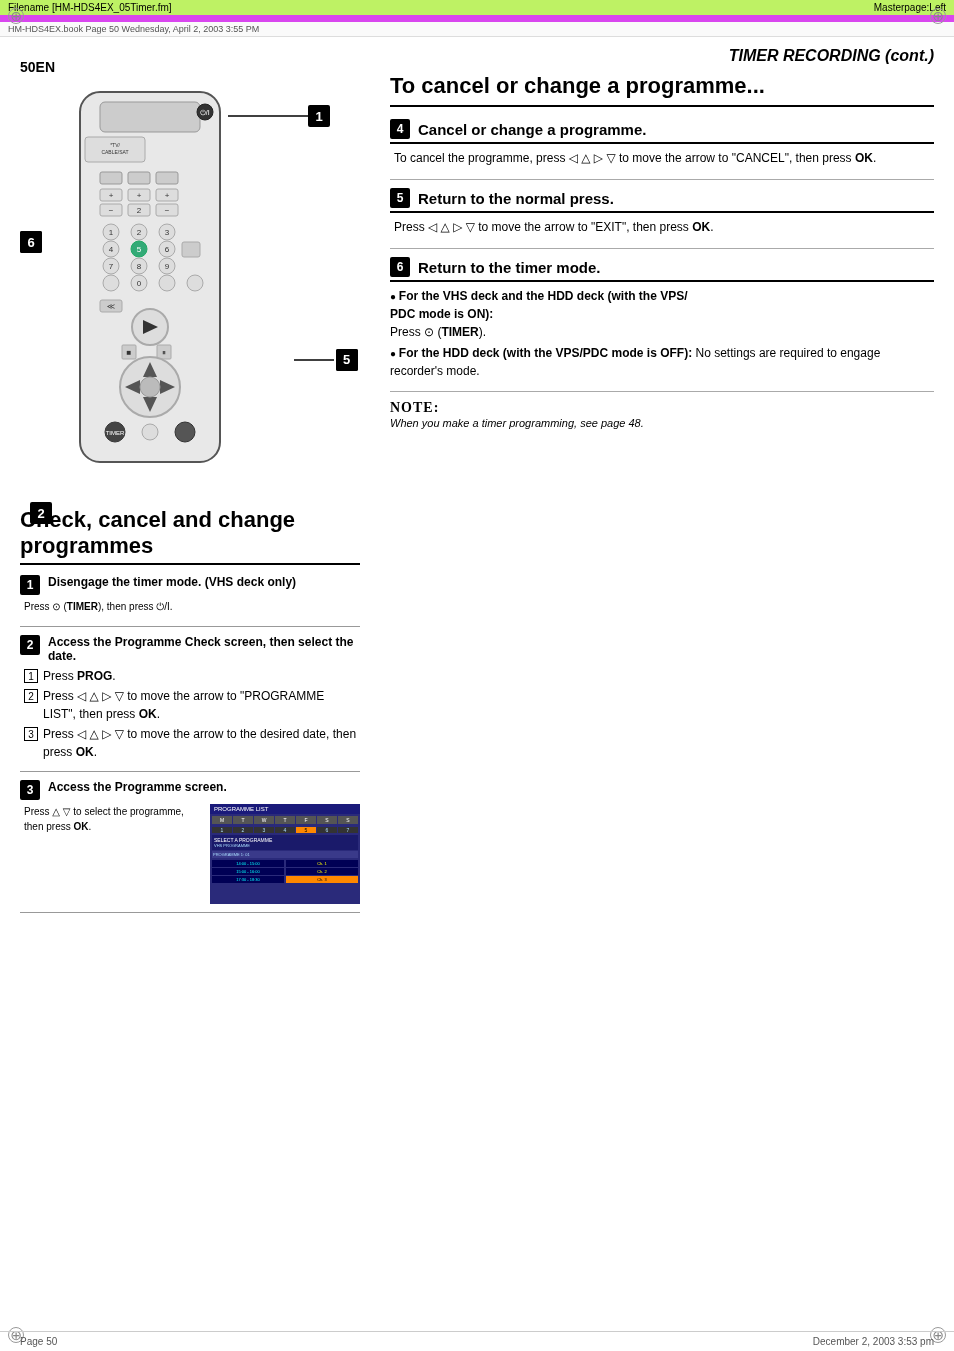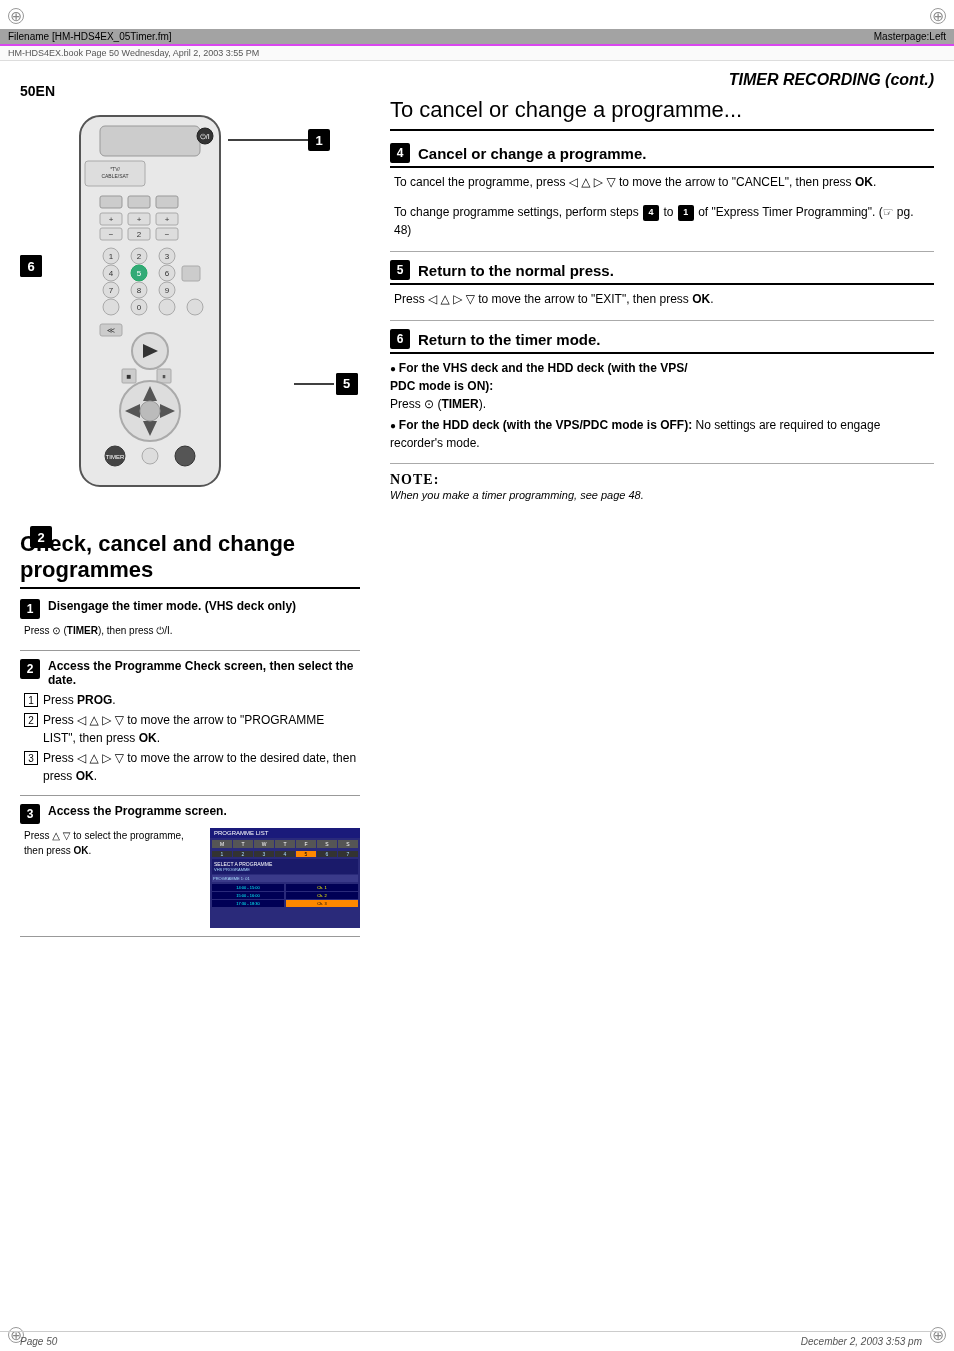--- a/index.html
+++ b/index.html
@@ -8,28 +8,27 @@
       min-height: 1351px;
       background: #fff;
       font-family: Arial, Helvetica, sans-serif;
       font-size: 13px;
       color: #000;
       position: relative;
     }
 
     
     .header-bar {
-      border-bottom: 2px solid #d946ef;
+      border-bottom: 7px solid #d946ef;
       padding: 2px 8px;
       font-size: 10px;
       display: flex;
       justify-content: space-between;
       align-items: center;
-      background: #a3a3a3;
-      margin-top: 29px;
+      background: #bef264;
     }
 
     
     .sub-header {
       padding: 2px 8px;
       font-size: 9px;
       color: #555;
       border-bottom: 1px solid #ddd;
       background: #fafafa;
     }
@@ -163,21 +162,21 @@
       color: #fff;
       font-size: 6px;
       padding: 2px 4px;
       display: flex;
       justify-content: space-between;
     }
 
     
     .right-section-title {
       font-size: 24px;
-      font-weight: normal;
+      font-weight: bold;
       margin-bottom: 10px;
       margin-top: 6px;
     }
 
     .right-sub {
       border-bottom: 1px solid #aaa;
       margin-bottom: 8px;
       padding-bottom: 8px;
     }
     .right-sub-header {
@@ -219,28 +218,27 @@
       font-size: 11px;
       font-style: italic;
       line-height: 1.4;
     }
 
     
     .footer-bar {
       position: absolute;
       bottom: 0;
       left: 0;
-      right: 12px;
+      right: 0;
       border-top: 1px solid #ccc;
       display: flex;
       justify-content: space-between;
       padding: 4px 20px;
       font-size: 10px;
       color: #555;
-      font-style: italic;
     }
 
     
     .corner-mark {
       width: 16px;
       height: 16px;
       border-radius: 50%;
       border: 1px solid #999;
       display: flex;
       align-items: center;
@@ -549,22 +547,21 @@
       <div class="section-title">TIMER RECORDING (cont.)</div>
     </div>
 
     <h2 class="right-section-title" style="font-size:22px;border-bottom:2px solid #000;padding-bottom:6px;margin-bottom:12px;">To cancel or change a programme...</h2>
 
     <div class="right-sub">
       <div class="right-sub-header">
         <div class="badge">4</div>
         <h3>Cancel or change a programme.</h3>
       </div>
-      <p class="body-text" style="font-size:12px;line-height:1.5;margin-bottom:12px;">To cancel the programme, press ◁ △ ▷ ▽ to move the arrow to "CANCEL", then press <b>OK</b>.</p>
-      <p class="body-text" style="font-size:12px;line-height:1.5;">To change programme settings, perform steps <span class="inline-badge">4</span> to <span class="inline-badge">1</span> of "Express Timer Programming". (☞ pg. 48)</p>
+      <p class="body-text" style="font-size:12px;line-height:1.5;margin-bottom:4px;">To cancel the programme, press ◁ △ ▷ ▽ to move the arrow to "CANCEL", then press <b>OK</b>.</p>
     </div>
 
     <div class="right-sub">
       <div class="right-sub-header">
         <div class="badge">5</div>
         <h3>Return to the normal press.</h3>
       </div>
       <p class="body-text" style="font-size:12px;line-height:1.5;">Press ◁ △ ▷ ▽ to move the arrow to "EXIT", then press <b>OK</b>.</p>
     </div>
 

